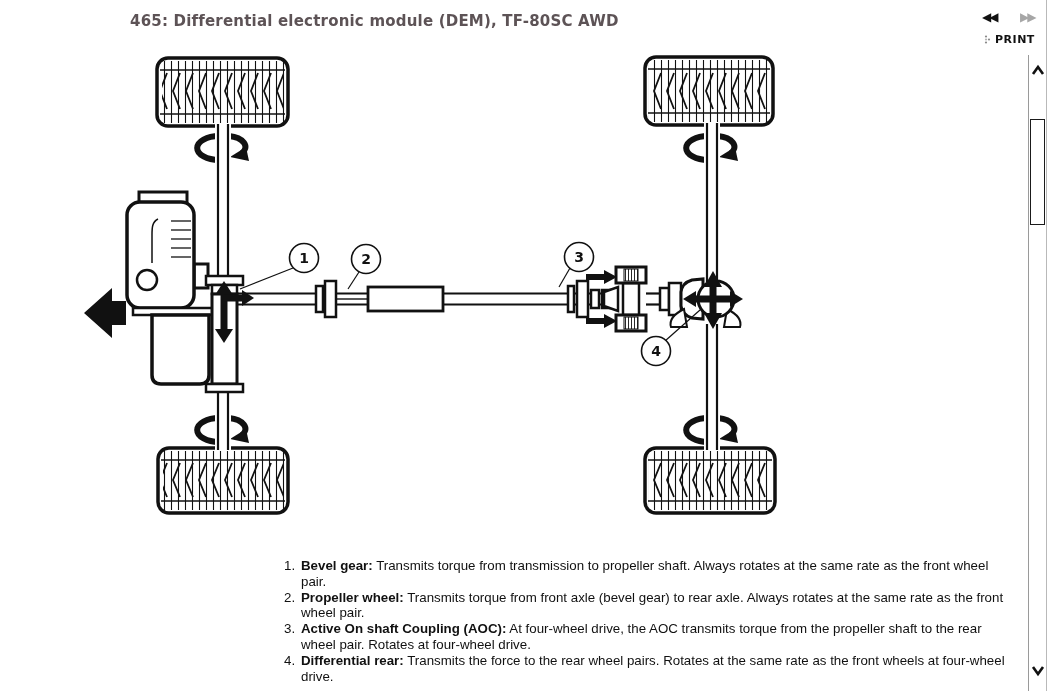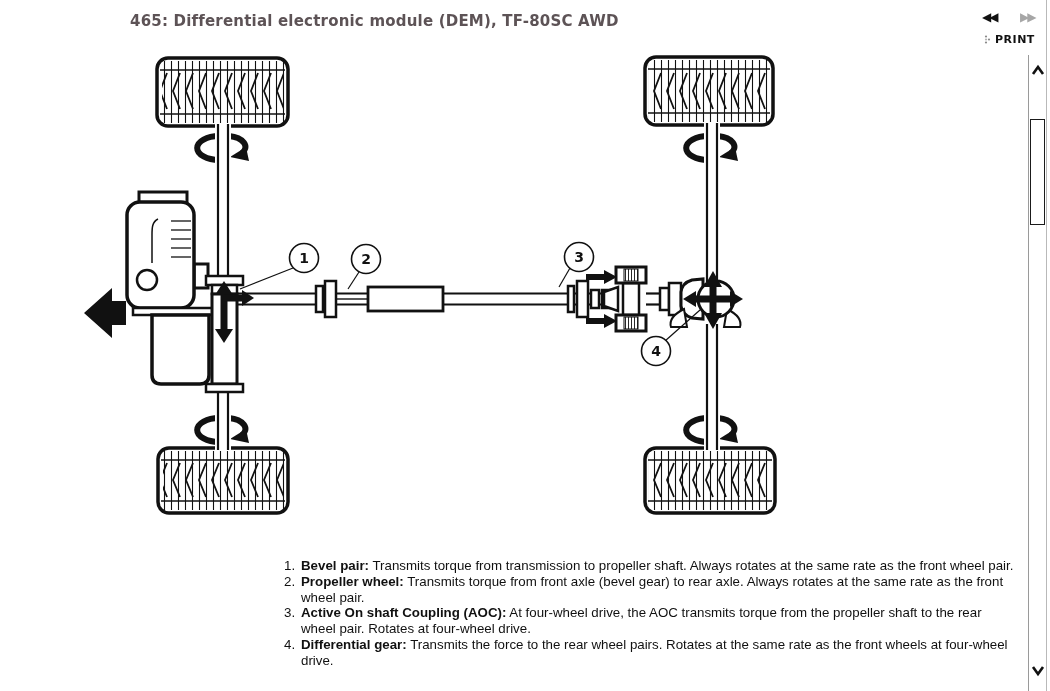--- a/index.html
+++ b/index.html
@@ -218,24 +218,24 @@
     </g>
     <g font-family="DejaVu Sans, sans-serif">
       <line x1="665" y1="341" x2="700" y2="310" stroke="#111" stroke-width="1.2"></line>
       <circle cx="656" cy="351" r="14.5" fill="#fff" stroke="#111" stroke-width="1.6"></circle>
       <text x="656" y="356" text-anchor="middle" font-size="14" font-weight="bold" fill="#111">4</text>
     </g>
   </svg>
 
   <div class="legend">
     <ol>
-      <li><span class="num">1.</span><b>Bevel pair:</b> <span>Transmits torque from transmission to propeller shaft. Always rotates at the same rate as the front wheel pair.</span></li>
+      <li><span class="num">1.</span><b>Bevel gear:</b> <span>Transmits torque from transmission to propeller shaft. Always rotates at the same rate as the front wheel pair.</span></li>
       <li><span class="num">2.</span><b>Propeller wheel:</b> <span>Transmits torque from front axle (bevel gear) to rear axle. Always rotates at the same rate as the front wheel pair.</span></li>
       <li><span class="num">3.</span><b>Active On shaft Coupling (AOC):</b> <span>At four-wheel drive, the AOC transmits torque from the propeller shaft to the rear wheel pair. Rotates at four-wheel drive.</span></li>
-      <li><span class="num">4.</span><b>Differential gear:</b> <span>Transmits the force to the rear wheel pairs. Rotates at the same rate as the front wheels at four-wheel drive.</span></li>
+      <li><span class="num">4.</span><b>Differential rear:</b> <span>Transmits the force to the rear wheel pairs. Rotates at the same rate as the front wheels at four-wheel drive.</span></li>
     </ol>
   </div>
 
   <div class="scroll-sep"></div>
   <div class="scroll-right-border"></div>
   <div class="scrollbar">
     <div class="scroll-up">
       <svg width="14" height="14">
         <path d="M2,10 L7,3 L12,10" fill="none" stroke="#111" stroke-width="2.6"></path>
       </svg>

